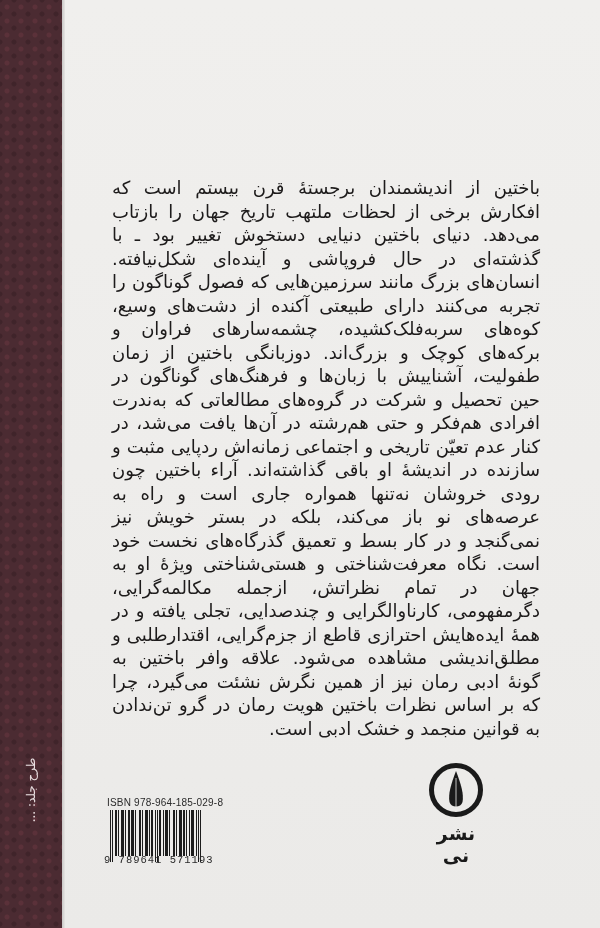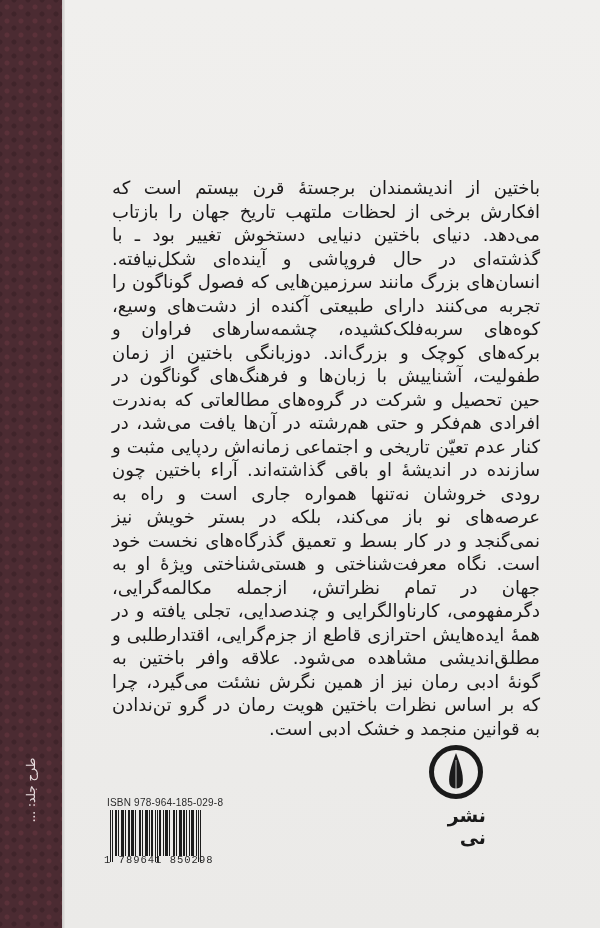--- a/index.html
+++ b/index.html
@@ -102,23 +102,23 @@
       font-family: "Liberation Mono", monospace;
       font-size: 10.5px;
       color: #2a2a2a;
       margin-top: -8px;
       letter-spacing: 1px;
       white-space: nowrap;
     }
     .logo {
       position: absolute;
       left: 426px;
-      top: 744px;
+      top: 762px;
       width: 60px;
-      text-align: right;
+      text-align: center;
     }
     .logo svg {
       display: block;
       margin: 0 auto;
     }
     .publisher-name {
       display: block;
       direction: rtl;
       font-family: "DejaVu Sans", sans-serif;
       font-weight: bold;
@@ -198,21 +198,21 @@
       <span style="width:1px"></span>
       <span class="g" style="width:1px"></span>
     <span style="width:3px"></span>
       <span class="g" style="width:2px"></span>
       <span style="width:1px"></span>
       <span class="g" style="width:1px"></span>
     <span class="tall" style="width:1px"></span>
       <span class="g" style="width:1px"></span>
       <span class="tall" style="width:1px"></span>
   </div>
-  <div class="barcode-digits">1 789641 850298</div>
+  <div class="barcode-digits">9 789641 571193</div>
 </div>
 
 <div class="logo">
   <svg width="56" height="56" viewBox="0 0 56 56">
     <circle cx="28" cy="28" r="24.5" fill="none" stroke="#1a1a1a" stroke-width="5"></circle>
     <path d="M28 9 C 23 22, 20 32, 21.5 40 C 23 46, 33 46, 34.5 40 C 36 32, 33 22, 28 9 Z" fill="#1a1a1a"></path>
     <line x1="28" y1="16" x2="28" y2="45" stroke="#eeedeb" stroke-width="0.8"></line>
   </svg>
   <span class="publisher-name">نشر نی</span>
 </div>

